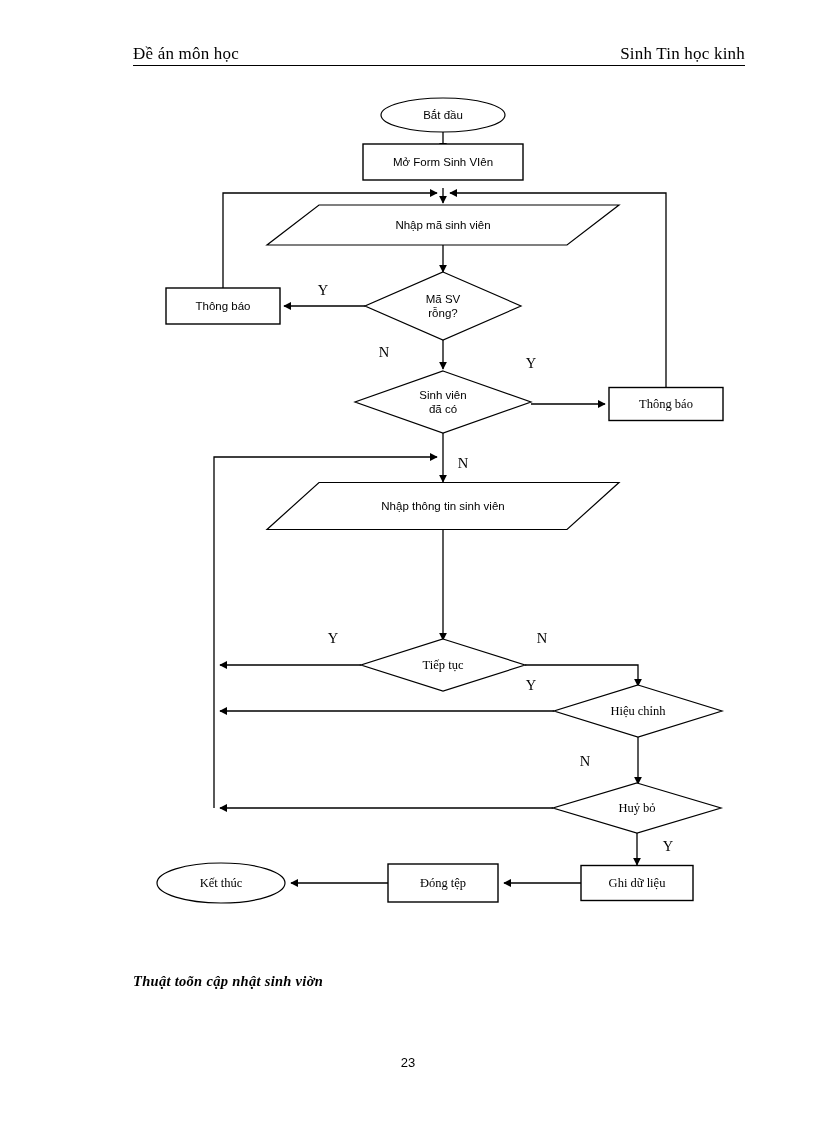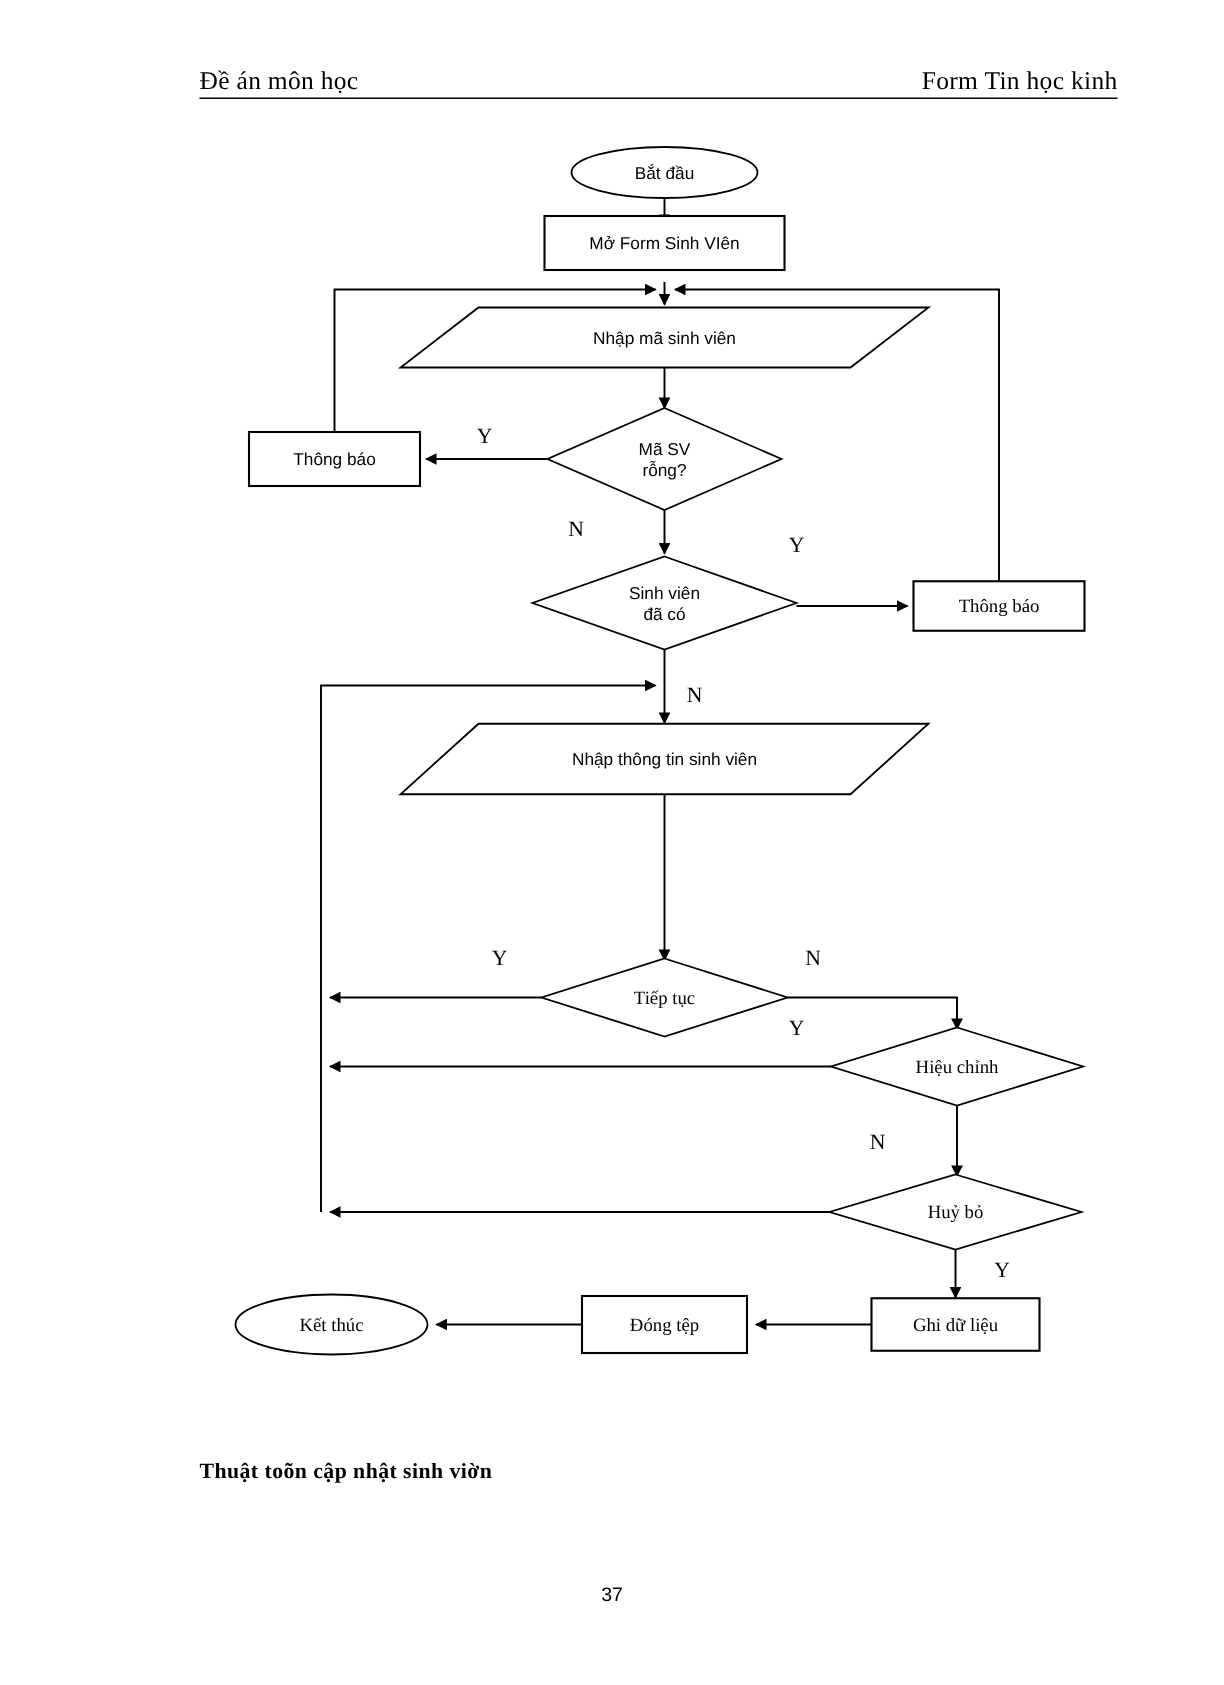--- a/index.html
+++ b/index.html
@@ -90,20 +90,21 @@
     font-family: "Liberation Serif", serif;
     font-size: 14.5px;
     fill: #000;
   }
   
   .caption {
     position: absolute;
     left: 133px;
     top: 973px;
     font-family: "Liberation Serif", serif;
+    font-style: italic;
     font-weight: bold;
     font-size: 14.5px;
     letter-spacing: 0.3px;
     white-space: nowrap;
   }
   
   .page-number {
     position: absolute;
     left: 0;
     top: 1055px;
@@ -114,21 +115,21 @@
   }
 </style>
 </head>
 <body>
 
 <div id="page">
 
   <div class="header">
     <div class="header-row">
       <span class="header-left">Đề án môn học</span>
-      <span class="header-right">Form Tin học kinh</span>
+      <span class="header-right">Sinh Tin học kinh</span>
     </div>
   </div>
 
   <div id="chart-wrap">
     <svg id="flow" width="816" height="830" viewBox="0 0 816 830">
       <defs>
         <marker id="arrow" viewBox="0 0 10 10" refX="9" refY="5" markerWidth="6" markerHeight="6" orient="auto-start-reverse">
           <path d="M 0 0 L 10 5 L 0 10 z" fill="#000"></path>
         </marker>
       </defs>
@@ -243,15 +244,15 @@
           <text x="542" y="553" class="lbl-branch" text-anchor="middle">N</text>
           <text x="531" y="600" class="lbl-branch" text-anchor="middle">Y</text>
           <text x="585" y="676" class="lbl-branch" text-anchor="middle">N</text>
           <text x="668" y="761" class="lbl-branch" text-anchor="middle">Y</text>
         </g>
     </svg>
   </div>
 
   <div class="caption">Thuật toõn cập nhật sinh viờn</div>
 
-  <div class="page-number">37</div>
+  <div class="page-number">23</div>
 
 </div>
 
 </body></html>

